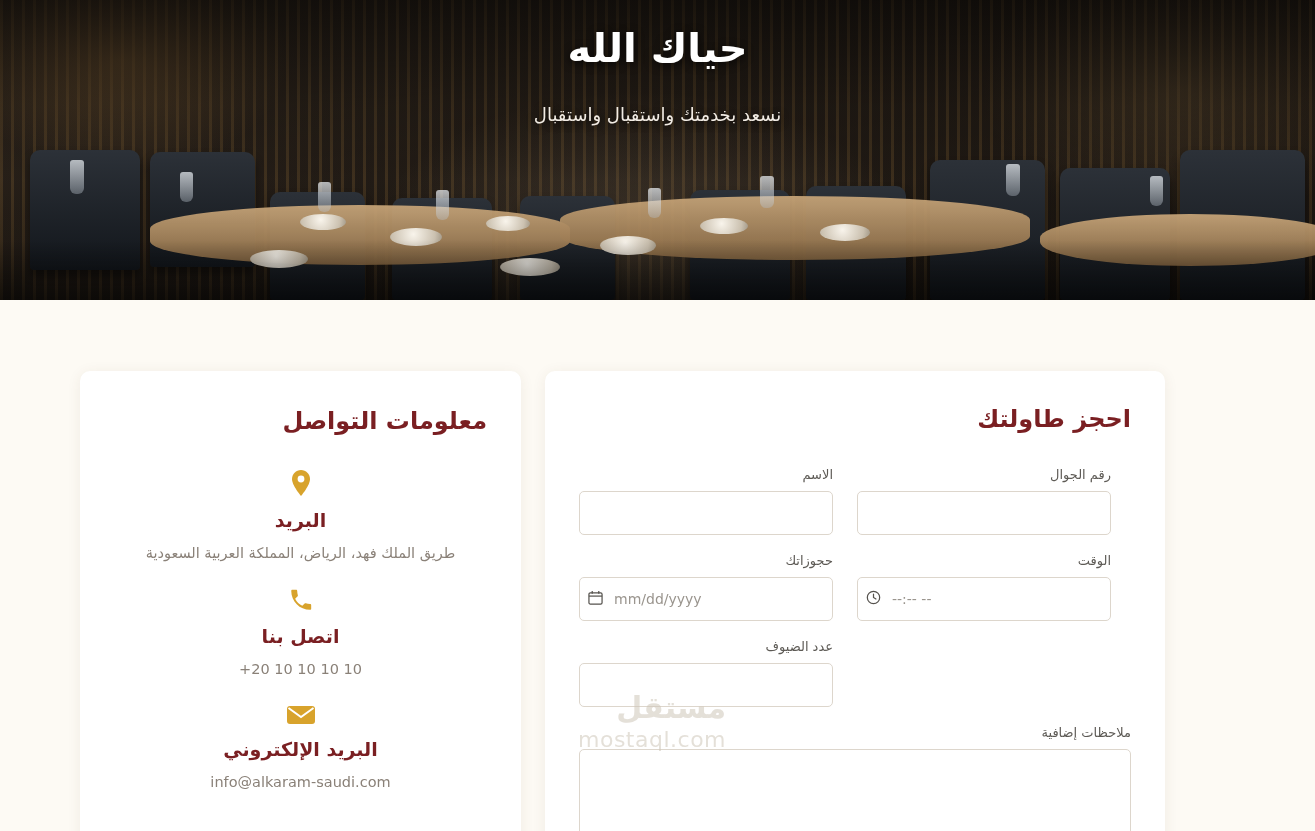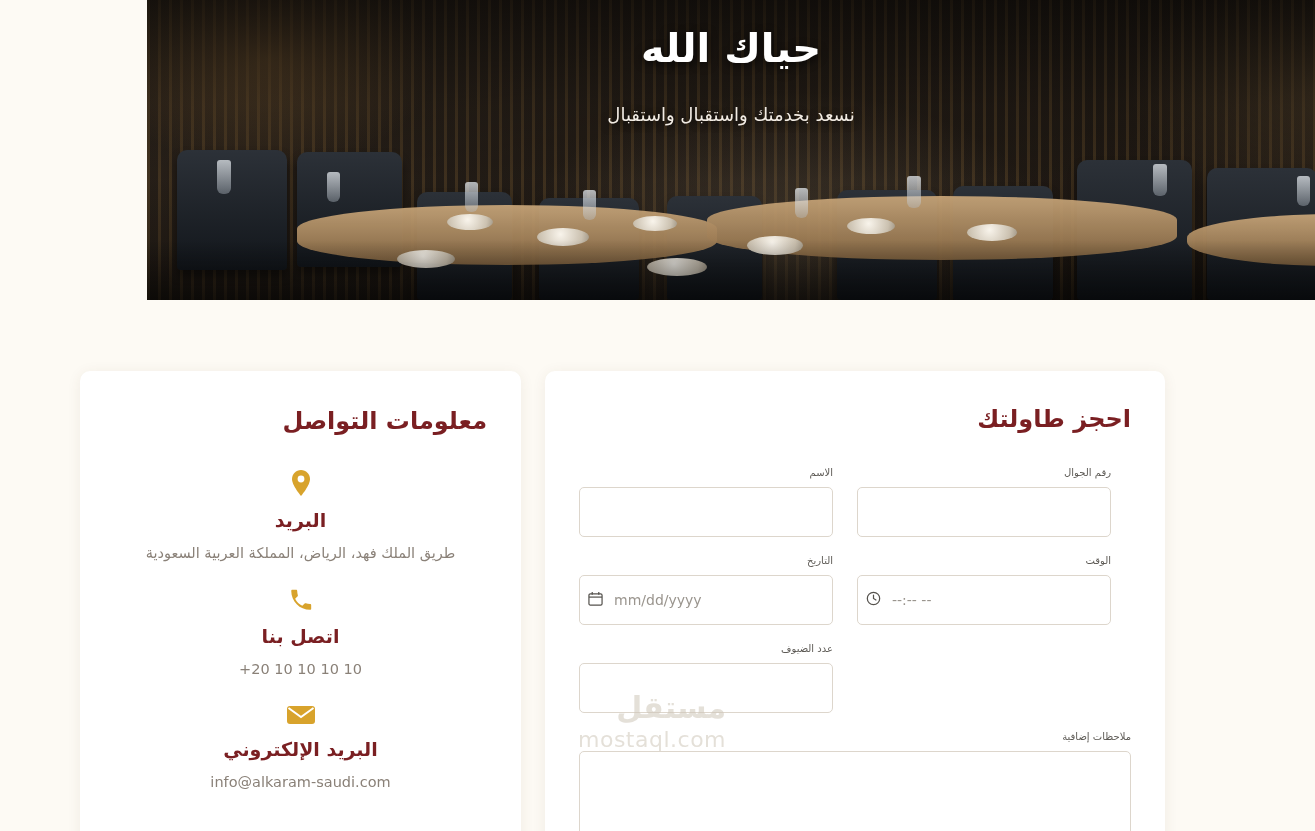--- a/index.html
+++ b/index.html
@@ -7,21 +7,21 @@
     margin: 0; padding: 0;
     width: 1315px; height: 831px;
     overflow: hidden;
     background: #fdfaf4;
     font-family: "DejaVu Sans", "Liberation Sans", sans-serif;
   }
 
   
   .hero {
     position: relative;
-    width: 1168px;
+    width: 1315px;
     height: 300px;
     overflow: hidden;
     background: #404040;
   }
   .hero-photo {
     position: absolute;
     inset: 0;
     background:
       
       linear-gradient(to bottom, rgba(10,8,6,.78) 0%, rgba(20,16,12,.45) 35%, rgba(25,20,16,.30) 60%, rgba(20,16,12,.55) 100%),
@@ -157,26 +157,26 @@
     display: flex;
     flex-wrap: wrap;
     flex-direction: row-reverse;
     gap: 0 24px;
   }
   .field { width: 254px; margin-bottom: 18px; }
   .field-label {
     display: block;
     text-align: right;
     color: #5d5a55;
-    font-size: 10px;
+    font-size: 13px;
     margin-bottom: 9px;
   }
   .input {
     width: 100%;
-    height: 50px;
+    height: 44px;
     border: 1px solid #ddd6cc;
     border-radius: 5px;
     background: #fff;
     padding: 0 10px;
     font-size: 14px;
     color: #4a4a4a;
     font-family: "DejaVu Sans", "Liberation Sans", sans-serif;
     outline: none;
   }
   .input::placeholder { color: #9a958e; }
@@ -327,21 +327,21 @@
           <label class="field-label">الاسم</label>
           <input class="input" type="text" placeholder="" style="">
         </div>
 
         <div class="field">
           <label class="field-label">رقم الجوال</label>
           <input class="input" type="text" placeholder="" style="">
         </div>
 
         <div class="field">
-          <label class="field-label">التاريخ</label>
+          <label class="field-label">حجوزاتك</label>
           <div class="input-with-icon">
             <input class="input" type="text" dir="ltr" placeholder="mm/dd/yyyy" style="">
             <span class="input-icon">
               <svg width="15" height="15" viewBox="0 0 16 16" aria-hidden="true">
                 <rect x="1" y="3" width="14" height="12" rx="1.5" fill="none" stroke="#55524d" stroke-width="1.3"></rect>
                 <line x1="1" y1="6.5" x2="15" y2="6.5" stroke="#55524d" stroke-width="1.3"></line>
                 <line x1="4.5" y1="1" x2="4.5" y2="4" stroke="#55524d" stroke-width="1.3"></line>
                 <line x1="11.5" y1="1" x2="11.5" y2="4" stroke="#55524d" stroke-width="1.3"></line>
               </svg>
             </span>

